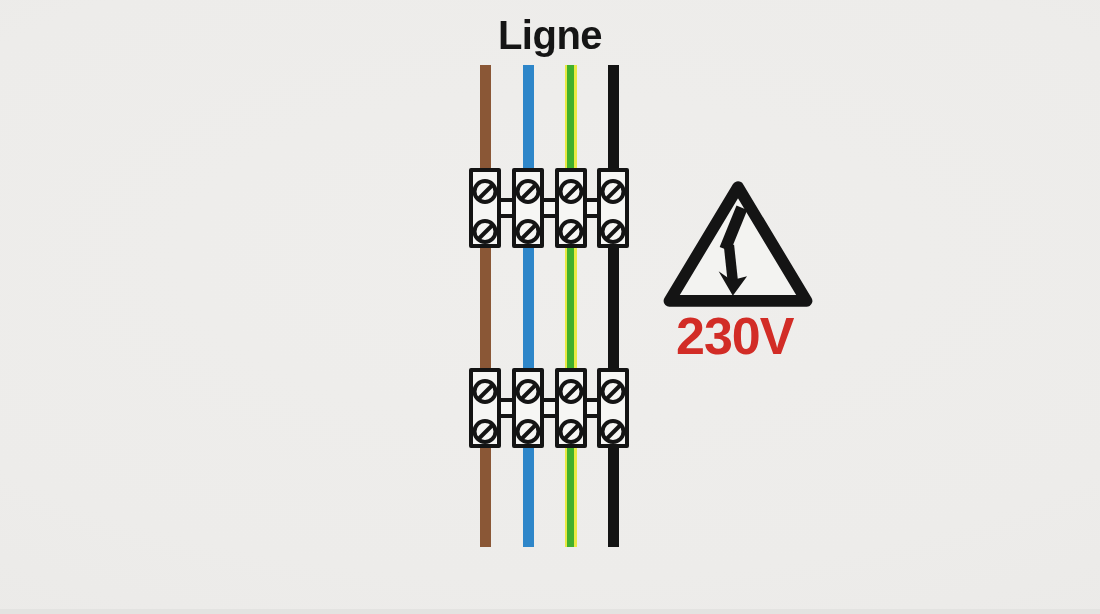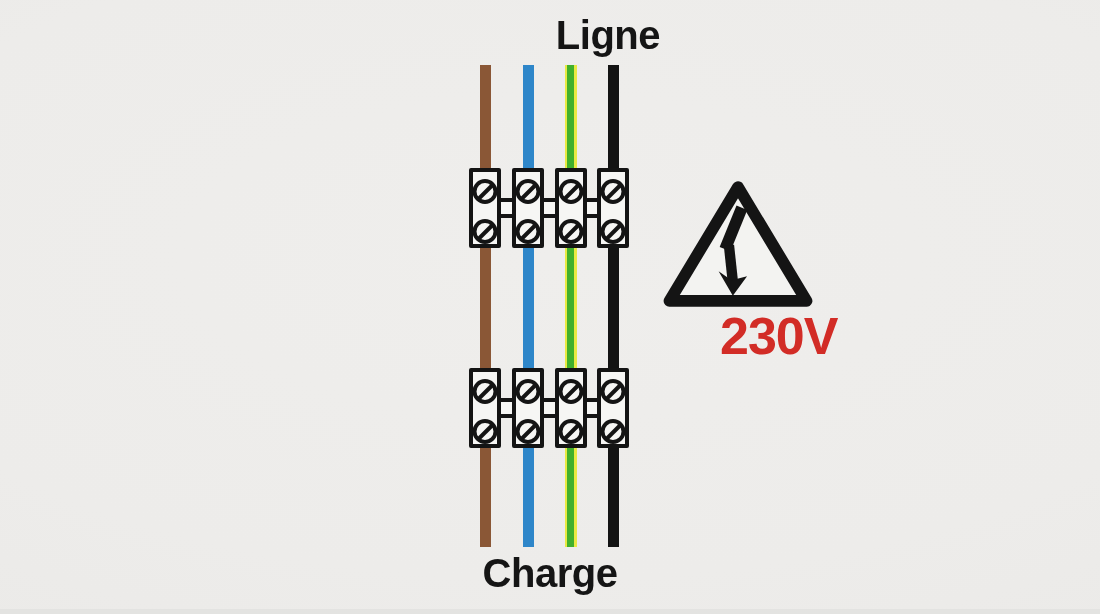--- a/index.html
+++ b/index.html
@@ -18,21 +18,21 @@
     content:"";position:absolute;left:0;right:0;bottom:0;height:5px;
     background:#e1e1df;opacity:.8;pointer-events:none;
   }
   .big-label{
     position:absolute;left:440px;width:220px;
     text-align:center;
     font-size:40px;font-weight:700;color:#151515;
     letter-spacing:-0.5px;line-height:1.05;
     white-space:nowrap;
   }
-  .label-top{top:14px;text-align:right;}
+  .label-top{top:14px;}
   .label-bottom{top:552px;}
   .wire{
     position:absolute;top:65px;height:482px;width:11px;
     z-index:1;
   }
   .strip-block{
     position:absolute;width:32px;height:80px;
     box-sizing:border-box;
     background:#f6f6f4;
     border:4px solid #141414;
@@ -135,18 +135,17 @@
       </div>
     </div>
 
   <svg class="warning-sign" viewBox="0 0 120 102">
     <polygon points="60,7 113,95 7,95" fill="#f3f3f1" stroke="#141414" stroke-width="9" stroke-linejoin="round"></polygon>
     <line x1="63" y1="23" x2="50" y2="55" stroke="#141414" stroke-width="9"></line>
     <line x1="53" y1="52" x2="56" y2="80" stroke="#141414" stroke-width="8"></line>
     <polygon points="56,91 45,72 55,79 67,76" fill="#141414"></polygon>
   </svg>
 
-  <div class="voltage-label" style="color: rgb(210, 44, 38); margin-left: 44px;">230V</div>
+  <div class="voltage-label" style="color: rgb(210, 44, 38);">230V</div>
 
 
-  <div class="big-label label-bottom">Charge</div>
 
 </div>
 
 </body></html>

